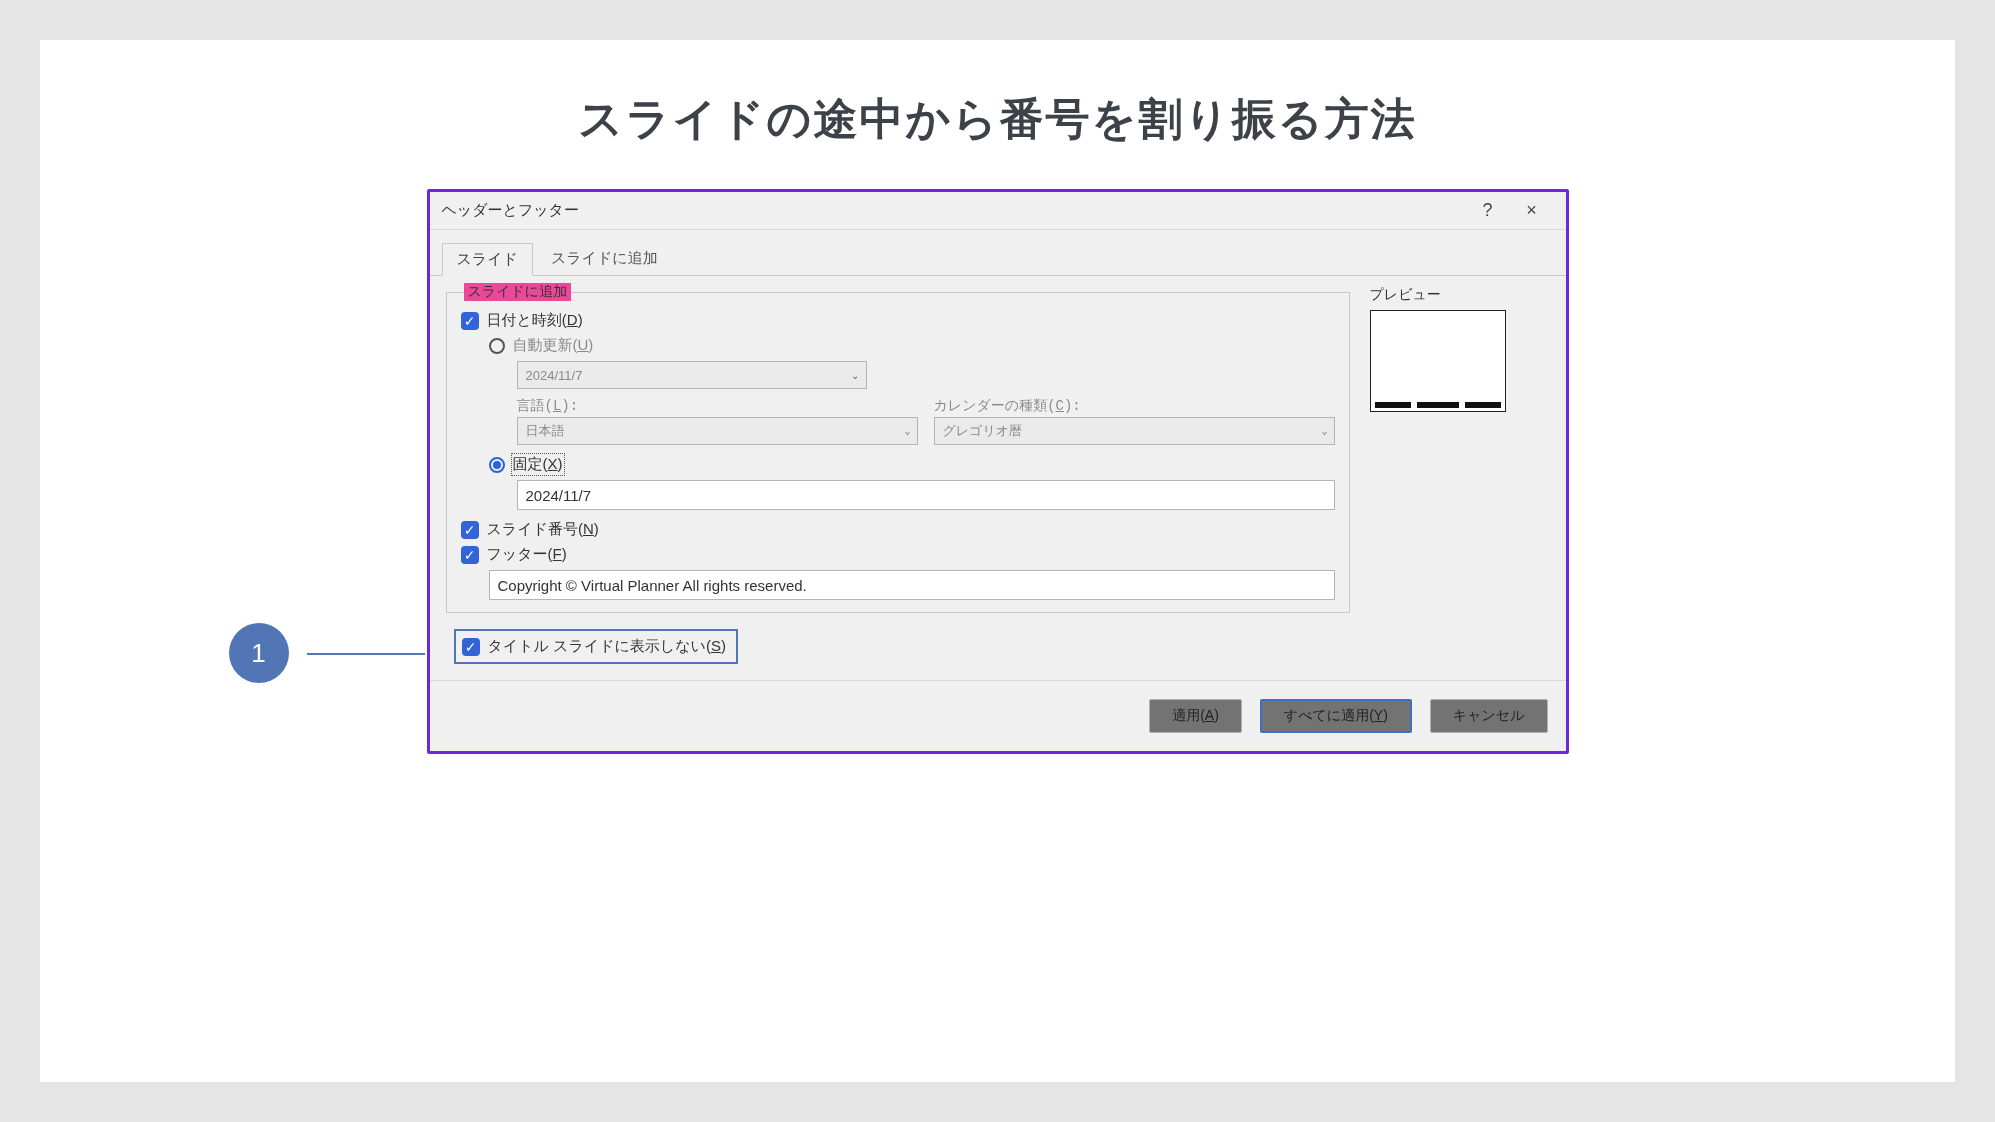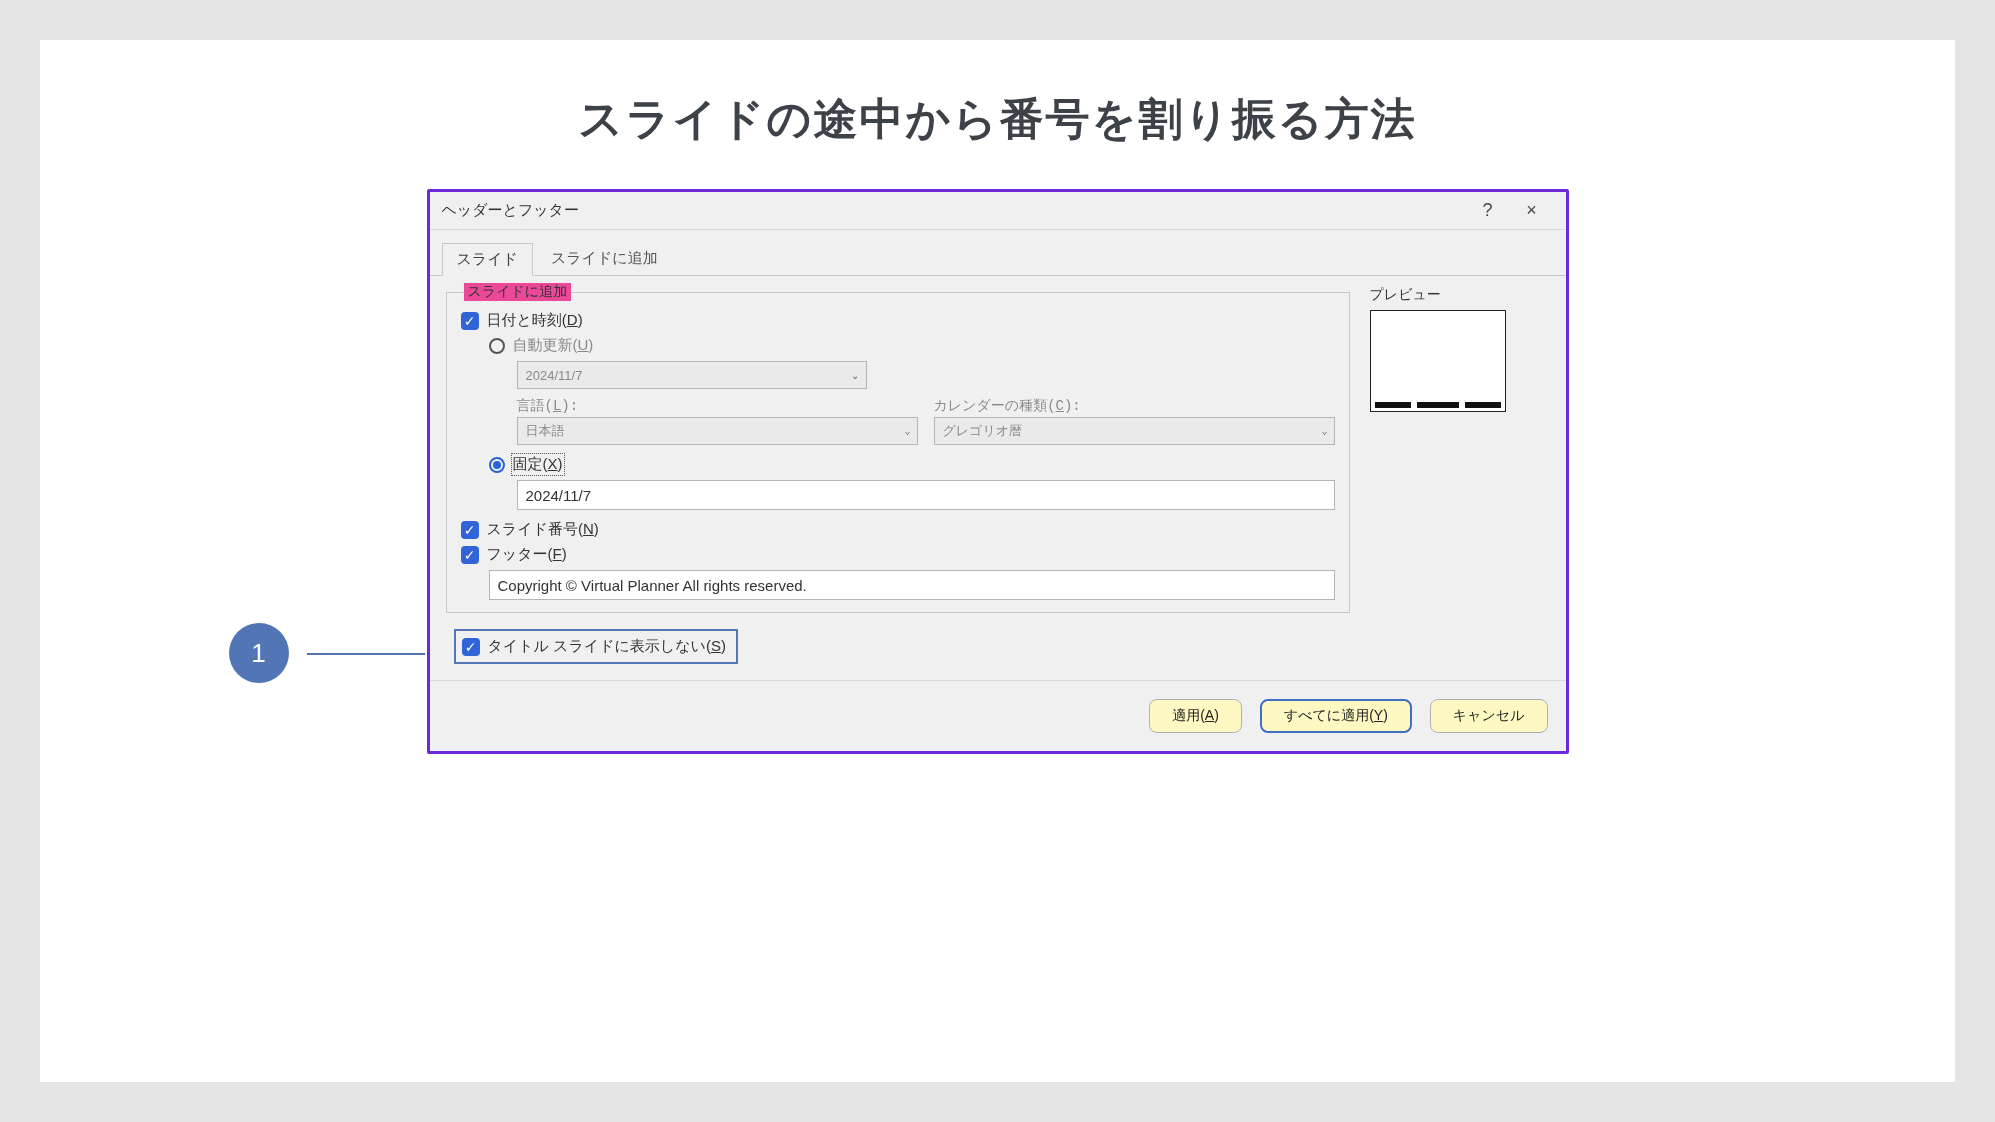--- a/index.html
+++ b/index.html
@@ -226,25 +226,25 @@
     }
     .btnbar {
       display: flex;
       justify-content: flex-end;
       gap: 18px;
       padding: 18px 18px;
       border-top: 1px solid #d9d9d9;
     }
     .btn {
       border: 1px solid #b0b0b0;
-      background: #fef9c3;
+      background: #737373;
       padding: 6px 22px;
       font-size: 14px;
       color: #222;
-      border-radius: 8px;
+      border-radius: 2px;
     }
     .btn.primary {
       border: 2px solid #3f6ec2;
     }
     
     .callout-line {
       position: absolute;
       left: -120px;
       top: 464px;
       width: 118px;

